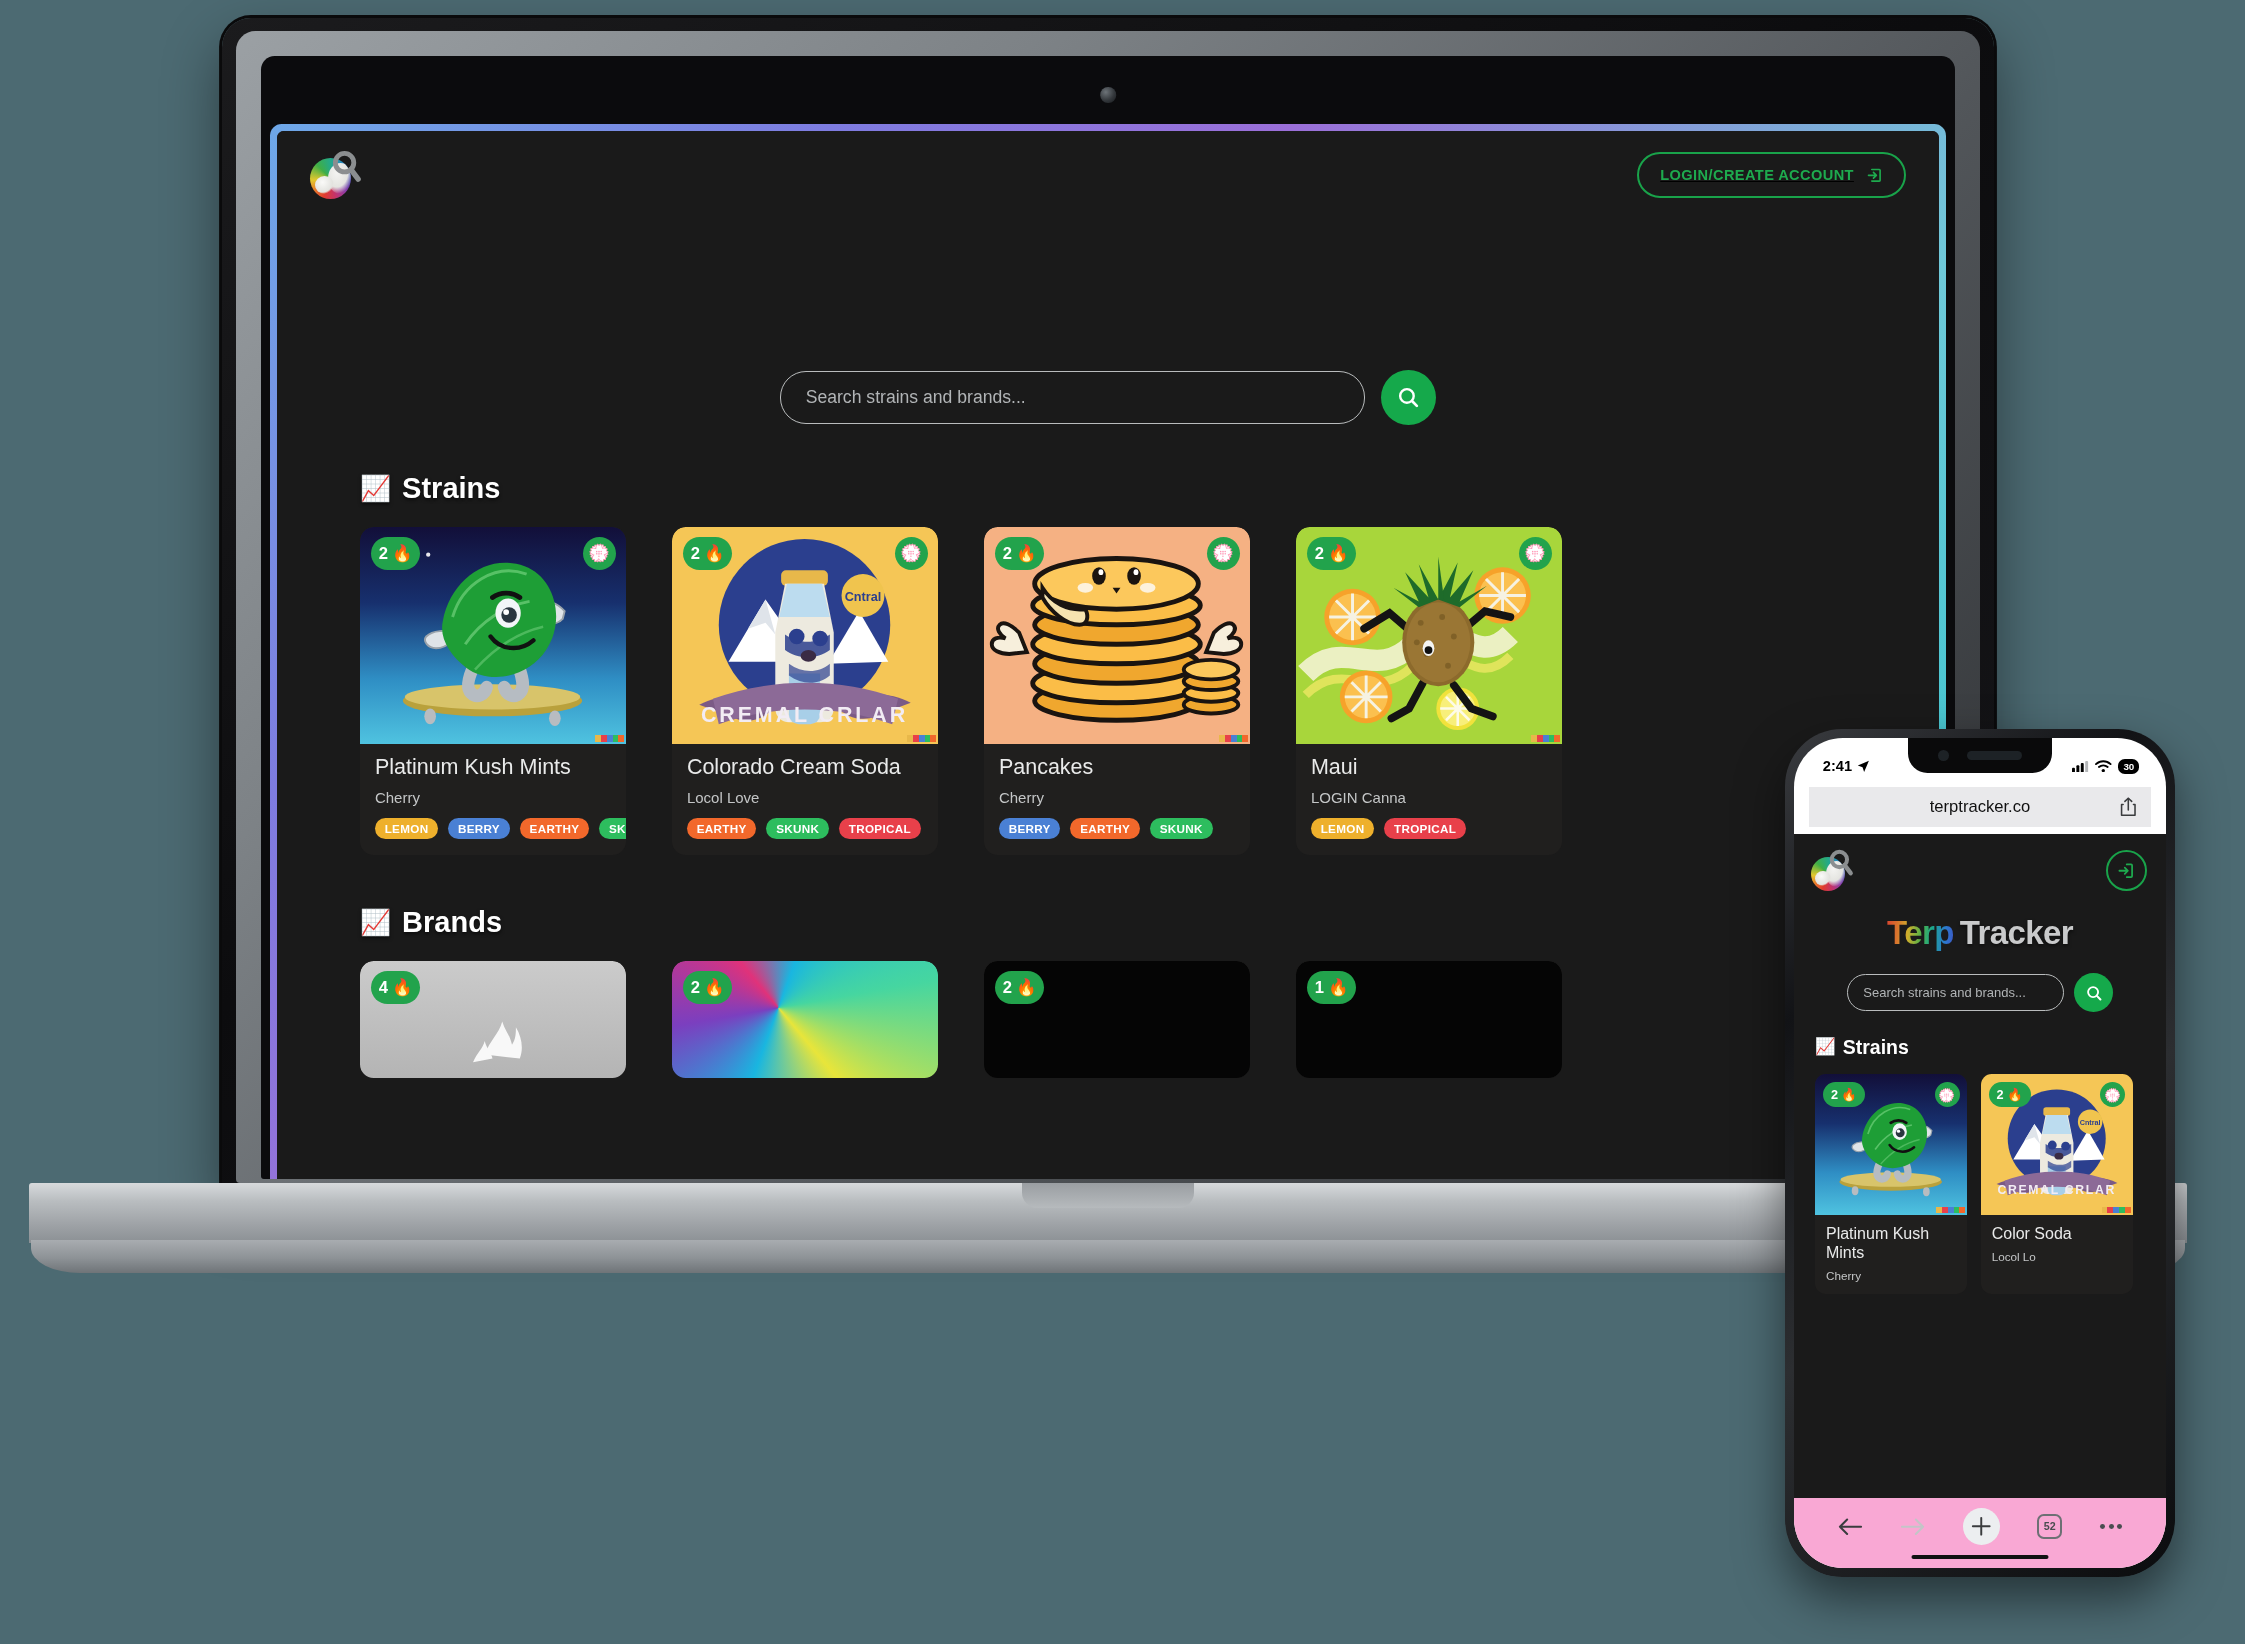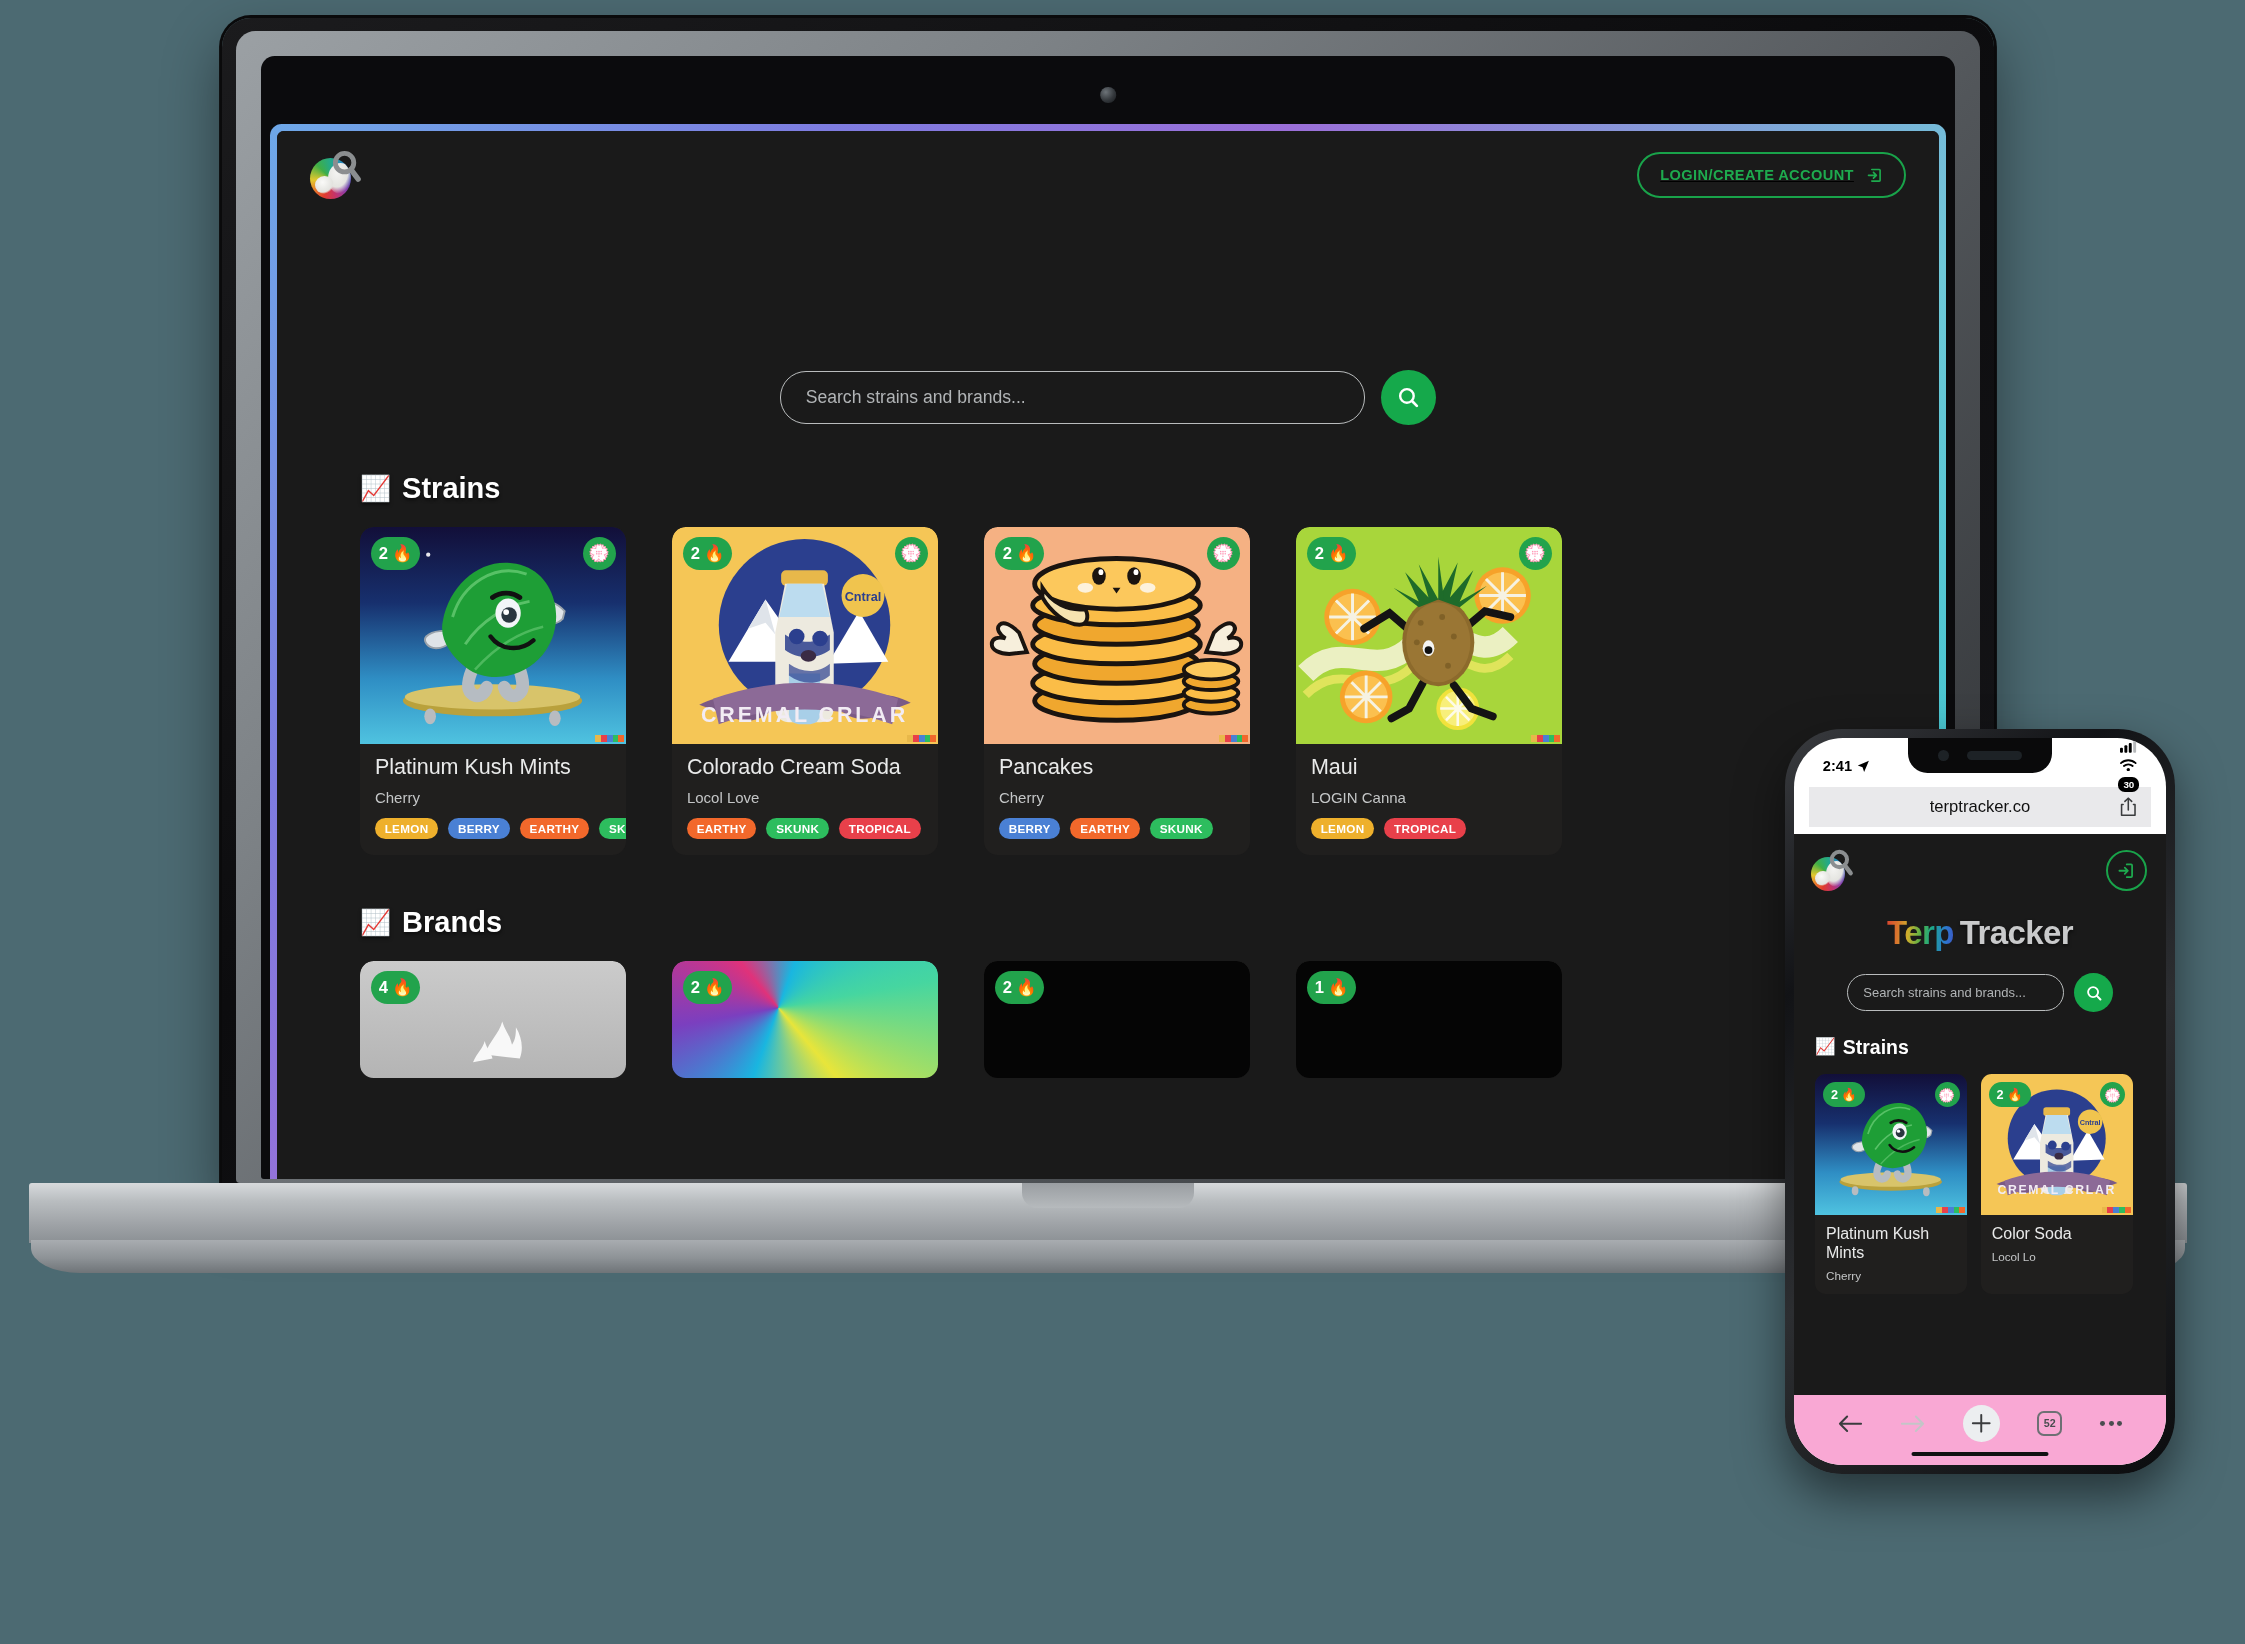--- a/index.html
+++ b/index.html
@@ -190,21 +190,21 @@
   .art-maui{ background:#a8d63b; }
   .art-b1  { background:linear-gradient(180deg,#cbcbcb,#b4b4b4); }
   .art-b2  { background:conic-gradient(from 20deg at 40% 40%, #19b6e0, #46d6a0, #e8e53a, #19b6e0, #7b3fbf, #e0327a, #19b6e0); }
   .art-b3  { background:#050505; }
   .art-b4  { background:#050505; }
 
   .cornerdots { position:absolute; right:2px; bottom:2px; display:flex; }
   .cornerdots i { width:5.9px; height:6.8px; display:block; }
 
   
-  .phone { position:absolute; left:1785px; top:729px; width:390px; height:745px; }
+  .phone { position:absolute; left:1785px; top:729px; width:390px; height:848px; }
   .phone-frame {
     position:absolute; inset:0;
     background:linear-gradient(140deg,#3a3c40 0%,#121316 25%,#2c2e31 55%,#0b0c0e 100%);
     border-radius:57px;
     box-shadow:0 21.5px 47px rgba(0,0,0,.5);
     padding:8.8px;
   }
   .phone-screen {
     width:100%; height:100%;
     background:#fff; border-radius:49px; overflow:hidden; position:relative;
@@ -217,21 +217,21 @@
   }
   .notch-cam { width:10.7px; height:10.7px; border-radius:50%; background:#1d2226; }
   .notch-speaker { width:55px; height:8.8px; border-radius:4.9px; background:#1d2226; }
 
   .status-bar {
     position:absolute; left:0; right:0; top:0; height:45px;
     display:flex; align-items:center; justify-content:space-between;
     padding:11.7px 27px 0 29px; z-index:15;
     font-size:14.6px; font-weight:bold; color:#000;
   }
-  .status-right { display:flex; align-items:center; gap:5.9px;flex-direction:column; }
+  .status-right { display:flex; align-items:center; gap:5.9px; }
   .battery-pill {
     background:#000; color:#fff; font-size:9.8px; font-weight:bold;
     border-radius:6.8px; padding:2px 4.9px 2px 5.9px; display:flex; align-items:center;
   }
 
   .url-bar {
     position:absolute; left:15.6px; right:15.6px; top:49px; height:40px;
     background:#e9e9eb; border-radius:0;
     display:flex; align-items:center; justify-content:center;
     font-size:16.6px; color:#111; z-index:14;

